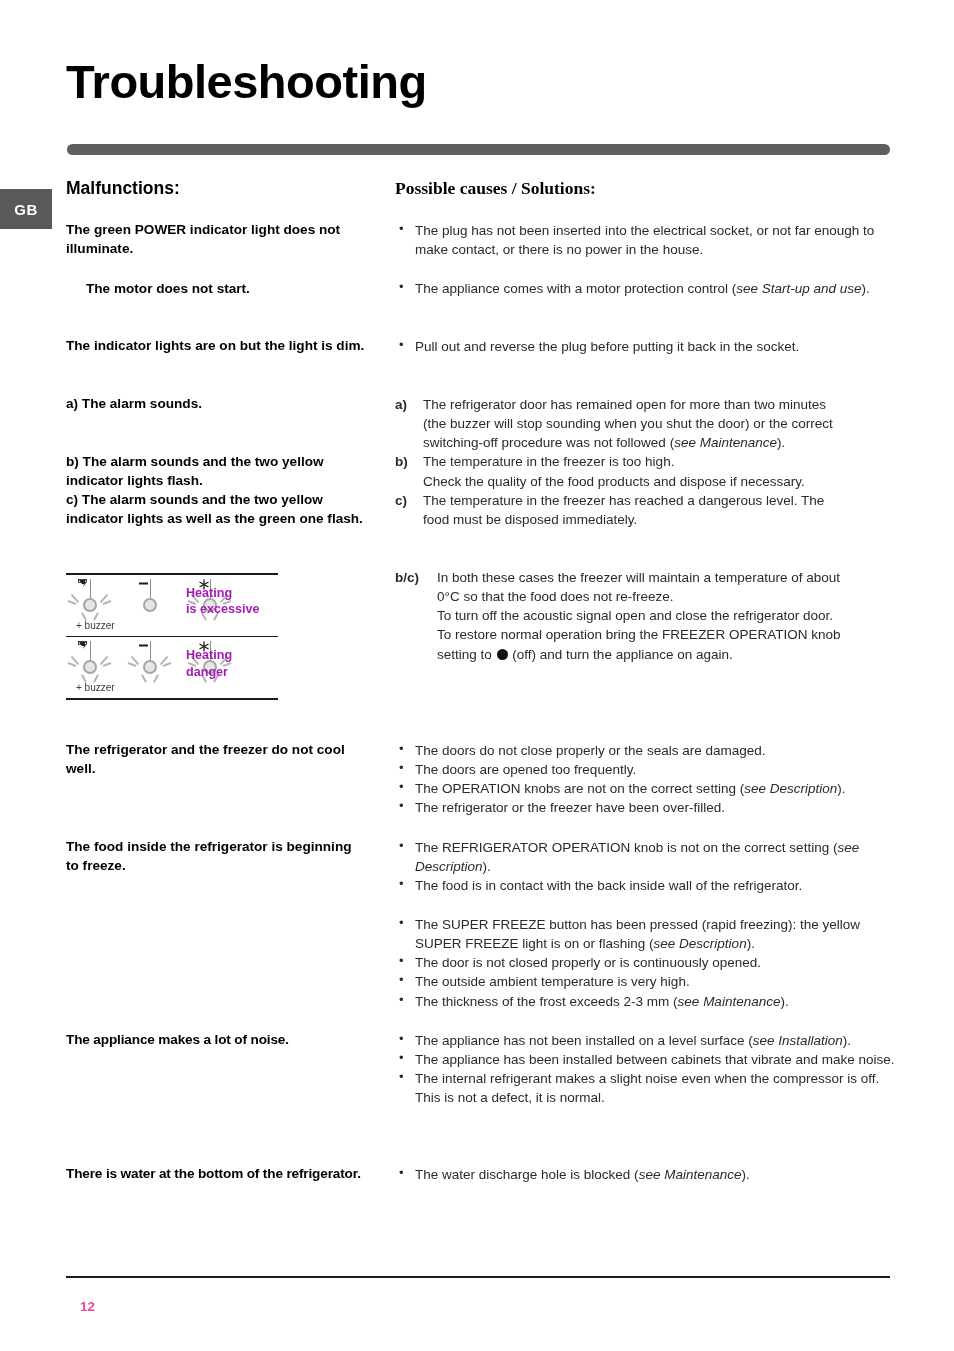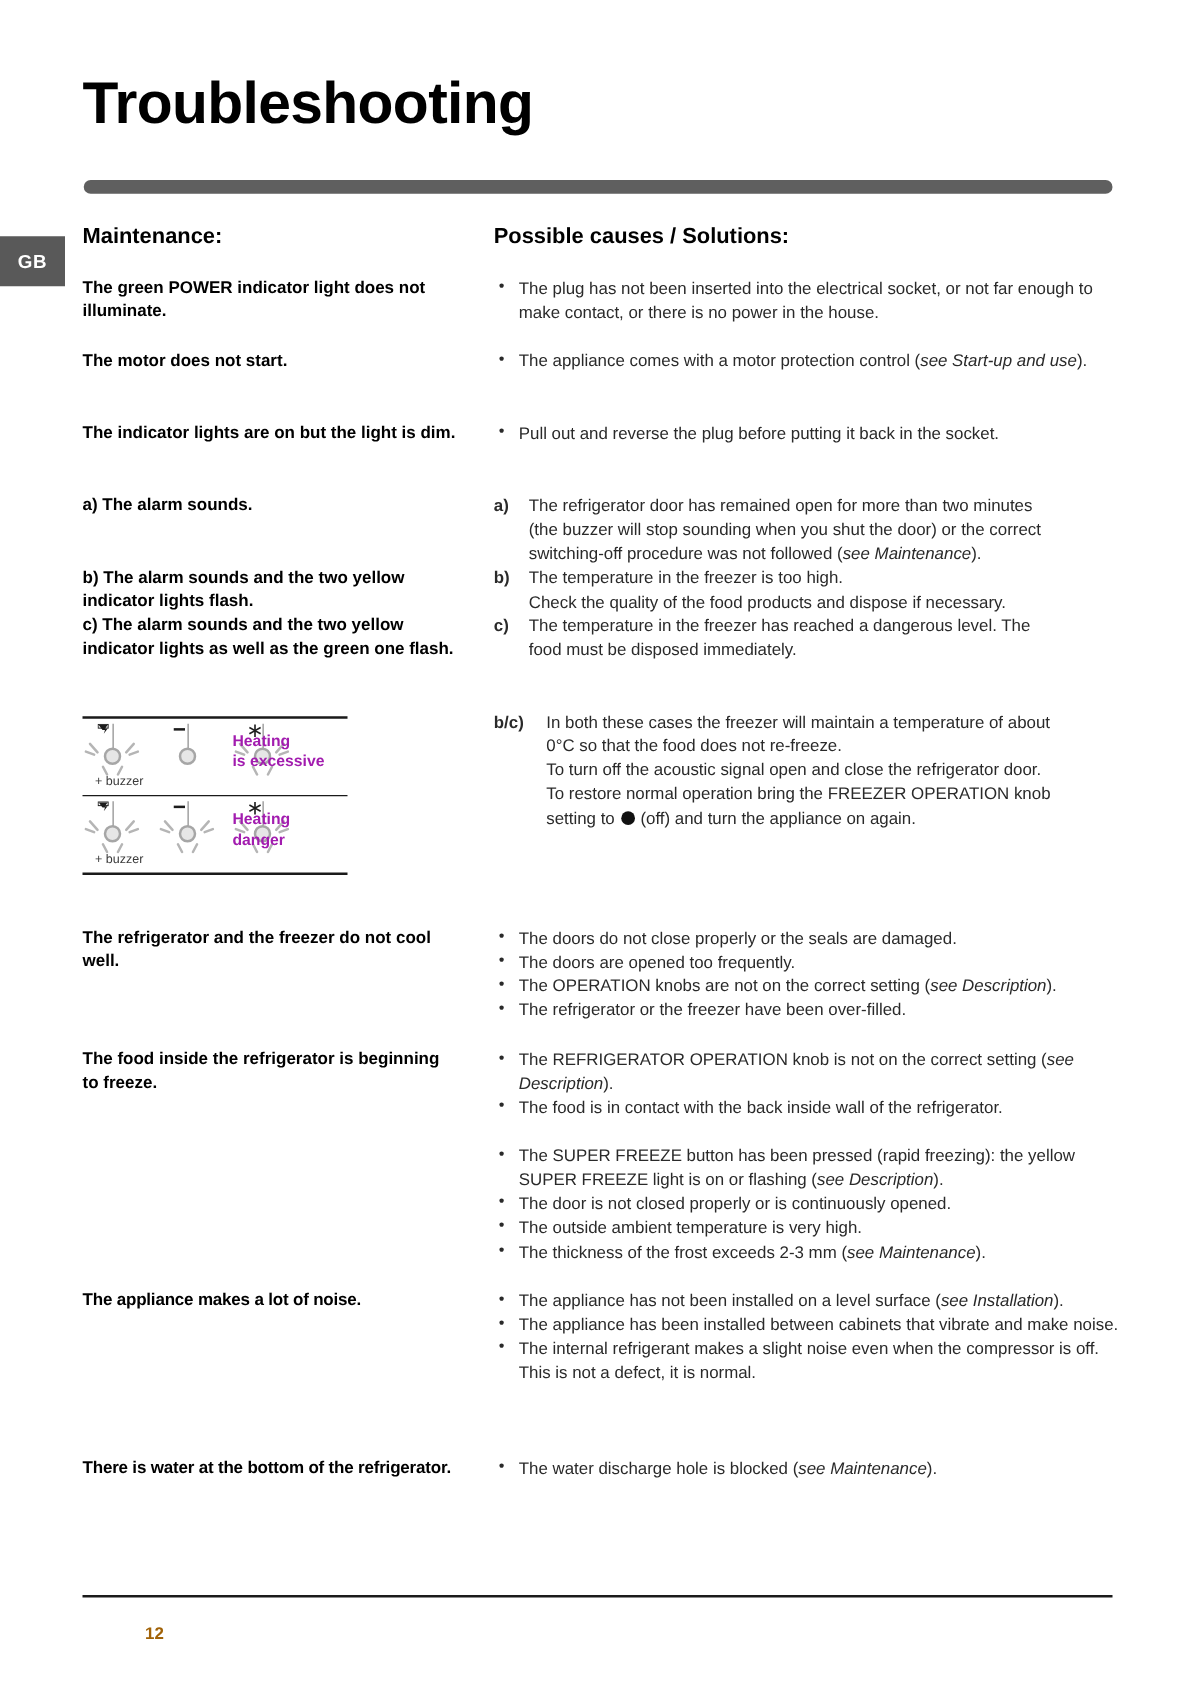--- a/index.html
+++ b/index.html
@@ -61,20 +61,21 @@
     position: absolute;
     left: 66px;
     top: 178px;
     width: 300px;
   }
   .col-right {
     position: absolute;
     left: 395px;
     top: 178px;
     width: 505px;
+    font-family: Liberation Serif, serif;
   }
 
   .col-head {
     font-size: 17.5px;
     font-weight: bold;
     color: #000;
     margin: 0 0 0 0;
     line-height: 1.2;
   }
 
@@ -231,47 +232,46 @@
     width: 824px;
     height: 1.5px;
     background: #1a1a1a;
   }
   .page-num {
     position: absolute;
     left: 80px;
     top: 1299px;
     font-size: 13.5px;
     font-weight: bold;
-    color: #a16207;
-    margin-left: 36px;
+    color: #ec4899;
   }
 
   
   .narrow { letter-spacing: -0.15px; }
 </style>
 </head>
 <body>
 
 <div class="page">
 
   <h1 class="page-title">Troubleshooting</h1>
 
   <div class="header-bar"></div>
 
   <div class="lang-tab">GB</div>
 
   <div class="col-left">
-    <div class="col-head">Maintenance:</div>
+    <div class="col-head">Malfunctions:</div>
   </div>
   <div class="col-right">
     <div class="col-head">Possible causes / Solutions:</div>
   </div>
 
   <div class="mal" style="top:221px;">The green POWER indicator light does not illuminate.</div>
-  <div class="mal" style="top:280px;">The motor does not start.</div>
+  <div class="mal" style="top:280px;margin-left:20px;">The motor does not start.</div>
   <div class="mal" style="top:337px;">The indicator lights are on but the light is dim.</div>
   <div class="mal" style="top:395px;">a) The alarm sounds.</div>
   <div class="mal" style="top:453px;">b) The alarm sounds and the two yellow indicator lights flash.</div>
   <div class="mal" style="top:491px;">c) The alarm sounds and the two yellow indicator lights as well as the green one flash.</div>
   <div class="mal" style="top:741px;">The refrigerator and the freezer do not cool well.</div>
   <div class="mal" style="top:838px;">The food inside the refrigerator is beginning to freeze.</div>
   <div class="mal narrow" style="top:1031px;">The appliance makes a lot of noise.</div>
   <div class="mal narrow" style="top:1165px;">There is water at the bottom of the refrigerator.</div>
 
   <div class="sol" style="top:221px;">

